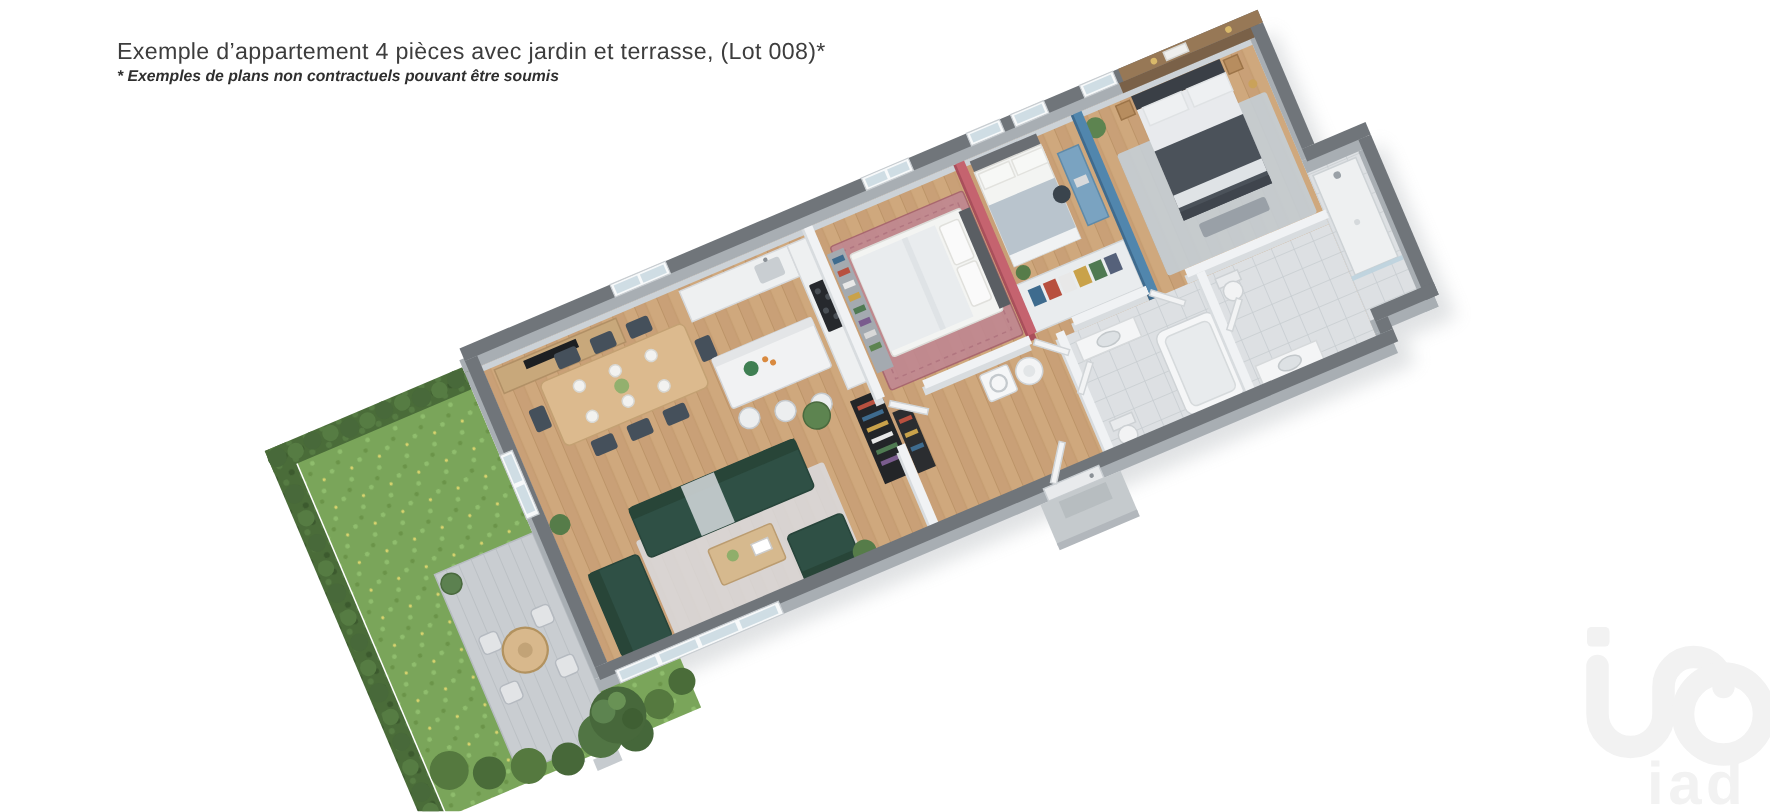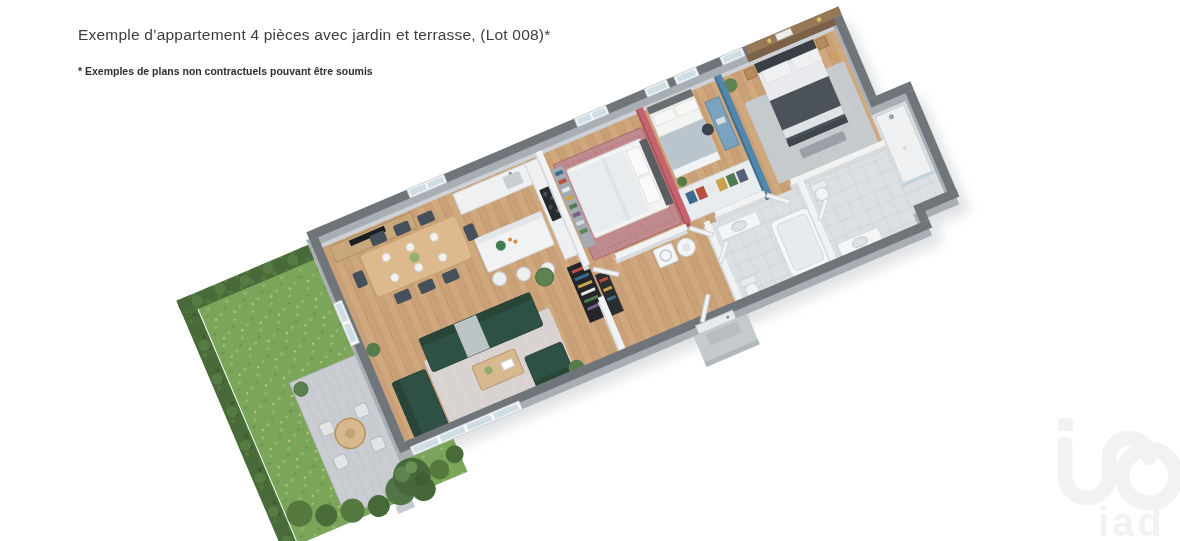--- a/index.html
+++ b/index.html
@@ -1,20 +1,20 @@
 <!DOCTYPE html>
 <html><head>
 <meta charset="utf-8">
 <style>
   html,body{margin:0;padding:0;background:#ffffff;}
   .stage{position:relative;width:1180px;height:541px;background:#ffffff;overflow:hidden;
          font-family:"Liberation Sans", sans-serif;}
   .caption{position:absolute;left:78px;top:26px;z-index:5;}
   .caption h1{margin:0;font-size:15.5px;font-weight:400;color:#3d3d3d;letter-spacing:.2px;}
-  .caption .disc{margin-top:20px;font-size:10.5px;font-weight:700;color:#2f2f2f;line-height:15px;}
+  .caption .disc{margin-top:0;font-size:10.5px;font-weight:700;color:#2f2f2f;line-height:15px;font-style:italic;}
   .planwrap{position:absolute;inset:0;z-index:1;}
   svg{display:block;}
 </style>
 </head>
 <body>
 
 <div class="stage">
 
   <div class="caption">
     <h1>Exemple d’appartement 4 pièces avec jardin et terrasse, (Lot 008)*</h1>

